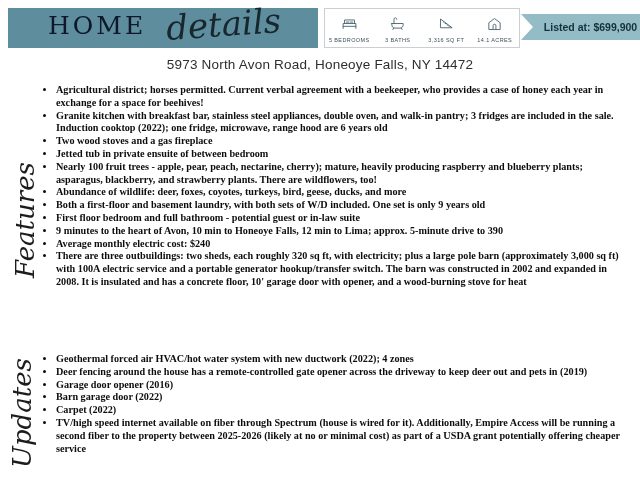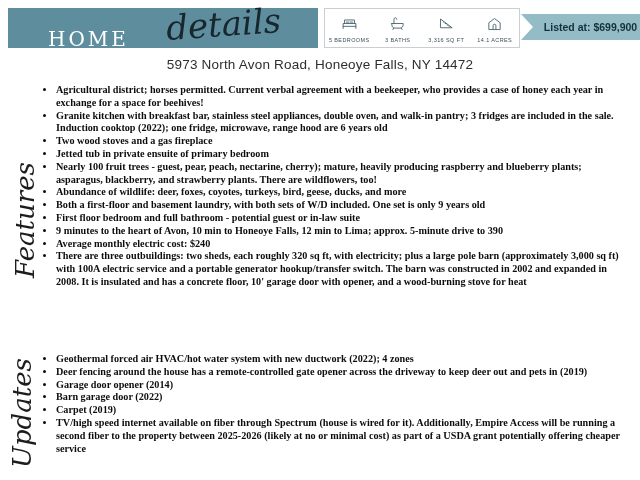--- a/index.html
+++ b/index.html
@@ -3,23 +3,23 @@
 <meta charset="utf-8">
 <style>
   * { margin:0; padding:0; box-sizing:border-box; }
   html,body { width:640px; height:480px; background:#fff; overflow:hidden; }
   body { font-family:"Liberation Sans", sans-serif; }
   .page { position:relative; width:640px; height:480px; background:#fff; }
 
   
   .banner { position:absolute; left:8px; top:8px; width:310px; height:40px;
             background:var(--teal,#5E8E9E); }
-  .banner .home { position:absolute; left:40px; top:19px;
-            font-family:"DejaVu Serif", serif; font-size:20px; font-weight:400;
-            letter-spacing:3px; color:#ffffff; }
+  .banner .home { position:absolute; left:40px; top:3px;
+            font-family:"DejaVu Serif", serif; font-size:25px; font-weight:400;
+            letter-spacing:3px; color:#0f172a; }
   .banner .script { position:absolute; left:158px; top:-4px;
             font-family:"DejaVu Serif", serif; font-style:italic; font-size:34px;
             color:#18262e; transform:rotate(-4deg); }
 
   
   .stats-box { position:absolute; left:324px; top:8px; width:196px; height:40px;
             background:#fff; border:1px solid #c9cfd2; display:flex; }
   .stat { flex:1 1 0; display:flex; flex-direction:column; align-items:center;
             justify-content:center; gap:1px; padding-top:2px; }
   .stat svg { width:17px; height:17px; stroke:var(--icon,#4A6570); fill:none;
@@ -98,33 +98,33 @@
 
   <div class="ribbon">Listed at: $699,900</div>
 
   <div class="address">5973 North Avon Road, Honeoye Falls, NY 14472</div>
 
   <div class="side-label" id="features-label">Features</div>
   <ul class="bullets" id="features-list">
       <li>Agricultural district; horses permitted. Current verbal agreement with a beekeeper, who provides a case of honey each year in exchange for a space for beehives!</li>
       <li>Granite kitchen with breakfast bar, stainless steel appliances, double oven, and walk-in pantry; 3 fridges are included in the sale. Induction cooktop (2022); one fridge, microwave, range hood are 6 years old</li>
       <li>Two wood stoves and a gas fireplace</li>
-      <li>Jetted tub in private ensuite of primary bedroom</li>
-      <li>Nearly 100 fruit trees - guest, pear, peach, nectarine, cherry); mature, heavily producing raspberry and blueberry plants; asparagus, blackberry, and strawberry plants. There are wildflowers, too!</li>
+      <li>Jetted tub in private ensuite of between bedroom</li>
+      <li>Nearly 100 fruit trees - apple, pear, peach, nectarine, cherry); mature, heavily producing raspberry and blueberry plants; asparagus, blackberry, and strawberry plants. There are wildflowers, too!</li>
       <li>Abundance of wildlife: deer, foxes, coyotes, turkeys, bird, geese, ducks, and more</li>
       <li>Both a first-floor and basement laundry, with both sets of W/D included. One set is only 9 years old</li>
       <li>First floor bedroom and full bathroom - potential guest or in-law suite</li>
       <li>9 minutes to the heart of Avon, 10 min to Honeoye Falls, 12 min to Lima; approx. 5-minute drive to 390</li>
       <li>Average monthly electric cost: $240</li>
       <li>There are three outbuildings: two sheds, each roughly 320 sq ft, with electricity; plus a large pole barn (approximately 3,000 sq ft) with 100A electric service and a portable generator hookup/transfer switch. The barn was constructed in 2002 and expanded in 2008. It is insulated and has a concrete floor, 10' garage door with opener, and a wood-burning stove for heat</li>
     </ul>
 
   <div class="side-label" id="updates-label">Updates</div>
   <ul class="bullets" id="updates-list">
       <li>Geothermal forced air HVAC/hot water system with new ductwork (2022); 4 zones</li>
       <li>Deer fencing around the house has a remote-controlled gate opener across the driveway to keep deer out and pets in (2019)</li>
-      <li>Garage door opener (2014)</li>
+      <li>Garage door opener (2016)</li>
       <li>Barn garage door (2022)</li>
-      <li>Carpet (2019)</li>
+      <li>Carpet (2022)</li>
       <li>TV/high speed internet available on fiber through Spectrum (house is wired for it). Additionally, Empire Access will be running a second fiber to the property between 2025-2026 (likely at no or minimal cost) as part of a USDA grant potentially offering cheaper service</li>
     </ul>
 
 </div>
 
 </body></html>

